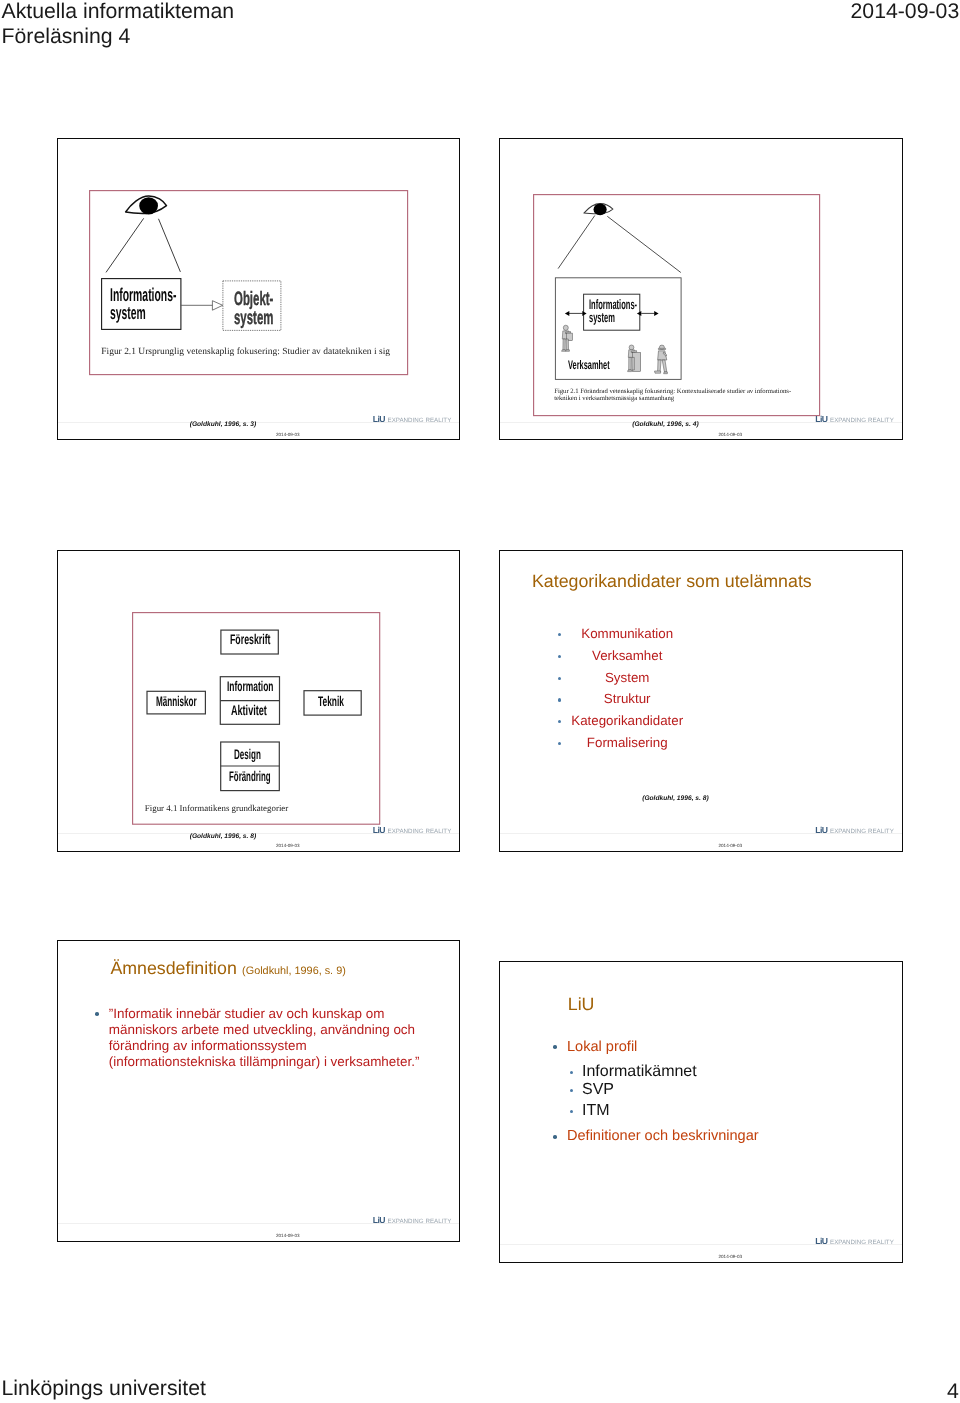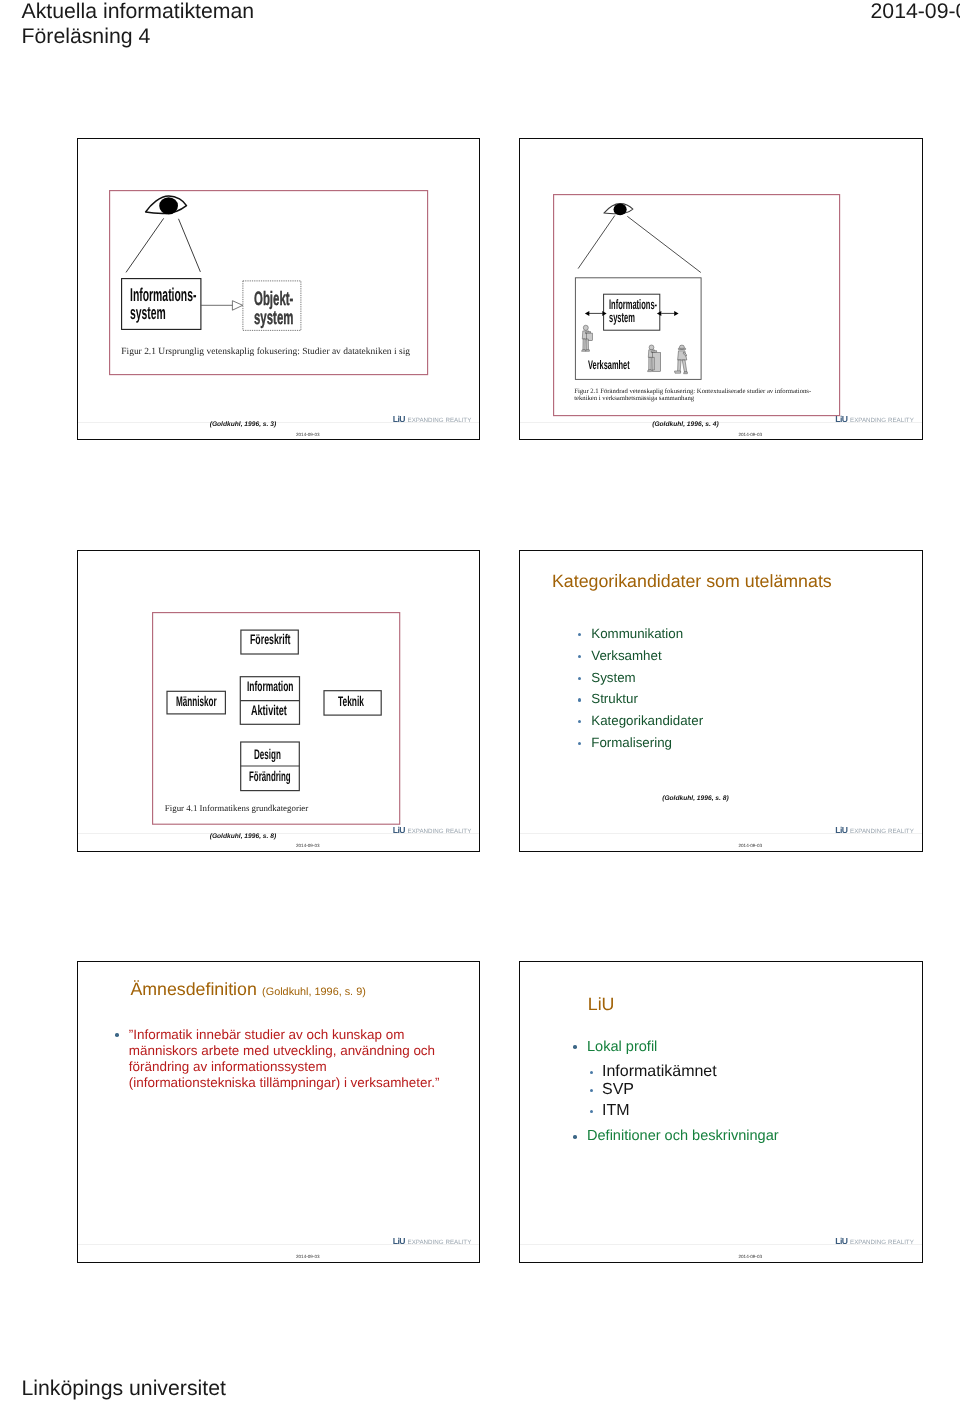--- a/index.html
+++ b/index.html
@@ -1,33 +1,33 @@
 <!DOCTYPE html>
 <html><head>
 <meta charset="utf-8">
 <title>Handout</title>
 <style>
   html,body{margin:0;padding:0;background:#ffffff;}
   body{width:960px;height:1403px;position:relative;overflow:hidden;
        font-family:"Liberation Sans",sans-serif;color:#000;
        -webkit-font-smoothing:antialiased;text-rendering:geometricPrecision;}
-  .page{position:absolute;left:0;top:0;width:812px;height:1403px;margin-left:20px;}
+  .page{position:absolute;left:0;top:0;width:812px;height:1403px;}
   
   .hdr-l{position:absolute;left:1.5px;top:-1.5px;font-size:21.25px;line-height:25.4px;color:#1a1a1a;white-space:nowrap;}
   .hdr-r{position:absolute;left:850.5px;top:-1.5px;font-size:21.25px;line-height:25.4px;color:#1a1a1a;white-space:nowrap;}
   
   .ftr-l{position:absolute;left:1.5px;top:1376px;font-size:21.25px;line-height:25.4px;color:#1a1a1a;white-space:nowrap;}
   .ftr-r{position:absolute;left:947px;top:1379px;font-size:21.25px;line-height:25.4px;color:#1a1a1a;white-space:nowrap;}
   
   .slide{position:absolute;background:#fff;border:1.5px solid #0b0b0b;box-sizing:border-box;overflow:hidden;}
   .s1{left:56.5px;top:138px;width:403px;height:302px;}
   .s2{left:499px;top:138px;width:404px;height:302px;}
   .s3{left:56.5px;top:549.5px;width:403px;height:302px;}
   .s4{left:499px;top:549.5px;width:404px;height:302px;}
-  .s5{left:56.5px;top:961px;width:403px;height:301.5px;}
+  .s5{left:56.5px;top:940px;width:403px;height:301.5px;}
   .s6{left:499px;top:961px;width:404px;height:301.5px;}
   
   .hrule{position:absolute;left:0;width:100%;height:1px;background:#f0f0f0;}
   .cite{position:absolute;font-style:italic;font-weight:bold;font-size:6.65px;line-height:8px;
         color:#141414;white-space:nowrap;}
   .sdate{position:absolute;font-size:4.6px;line-height:5px;color:#333;white-space:nowrap;}
   .logo{position:absolute;white-space:nowrap;line-height:8px;}
   .logo .liu{font-weight:bold;font-size:8.6px;color:#3b5c7e;letter-spacing:-0.55px;}
   .logo .exp{font-size:6.2px;color:#9aa5af;letter-spacing:0.02px;padding-left:2.6px;}
   
@@ -45,34 +45,34 @@
   .f3b{left:98.6px;top:143.1px;font-size:14px;line-height:14px;transform:scaleX(0.581);}
   .f3c{left:169.3px;top:128.7px;font-size:14px;line-height:14px;transform:scaleX(0.604);}
   .f3d{left:173.2px;top:152.2px;font-size:14px;line-height:14px;transform:scaleX(0.648);}
   .f3e{left:260.5px;top:143.2px;font-size:14px;line-height:14px;transform:scaleX(0.600);}
   .f3f{left:176.2px;top:196.4px;font-size:14px;line-height:14px;transform:scaleX(0.576);}
   .f3g{left:171.0px;top:218.0px;font-size:14px;line-height:14px;transform:scaleX(0.564);}
   .c3{left:87.3px;top:252.5px;font-size:8.89px;line-height:10px;}
   
   .stitle{position:absolute;color:#a16207;white-space:nowrap;}
   .t4{left:32px;top:20.2px;font-size:17.8px;line-height:20px;}
-  .blist{position:absolute;margin:0;padding:0;list-style:none;color:#14532d;}
+  .blist{position:absolute;margin:0;padding:0;list-style:none;color:#b91c1c;text-align:center;}
   .blist li{position:relative;white-space:nowrap;}
   .blist li:before{content:"";position:absolute;background:#4a7aa7;border-radius:50%;}
   .bl4{left:71.25px;top:72.5px;font-size:13.34px;line-height:21.76px;}
   .bl4 li:before{left:-13.2px;top:10.2px;width:3.2px;height:3.2px;}
   .c4cite{left:142.2px;top:244.5px;}
   .t5{left:52.9px;top:16.7px;font-size:17.78px;line-height:20px;}
   .t5 .tsuf{font-size:10.85px;padding-left:5.3px;}
   .quote{position:absolute;color:#b91c1c;}
   .quote:before{content:"";position:absolute;background:#3d6787;border-radius:50%;}
   .q5{left:51.3px;top:65px;width:311px;font-size:13.45px;line-height:15.87px;}
   .q5:before{left:-13.6px;top:6.2px;width:3.5px;height:3.5px;}
   .t6{left:67.8px;top:32.4px;font-size:17.78px;line-height:20px;}
-  .bl6a{position:absolute;left:67px;font-size:14.55px;line-height:16px;color:#15803d;white-space:nowrap;}
+  .bl6a{position:absolute;left:67px;font-size:14.55px;line-height:16px;color:#c2410c;white-space:nowrap;}
   .bl6a{top:76.5px;}
   .bl6a:before{content:"";position:absolute;left:-13.6px;top:6.9px;width:3.5px;height:3.5px;background:#3d6787;border-radius:50%;}
   .l5b{top:166.3px;}
   .bl6b{position:absolute;left:82px;font-size:16px;line-height:14px;color:#141414;white-space:nowrap;}
   .bl6b:before{content:"";position:absolute;left:-12.5px;top:6.1px;width:3.1px;height:3.1px;background:#4a7aa7;border-radius:50%;}
   .s1b{top:102.5px;} .s2b{top:121.1px;} .s3b{top:141.6px;}
 </style>
 </head>
 <body>
 

